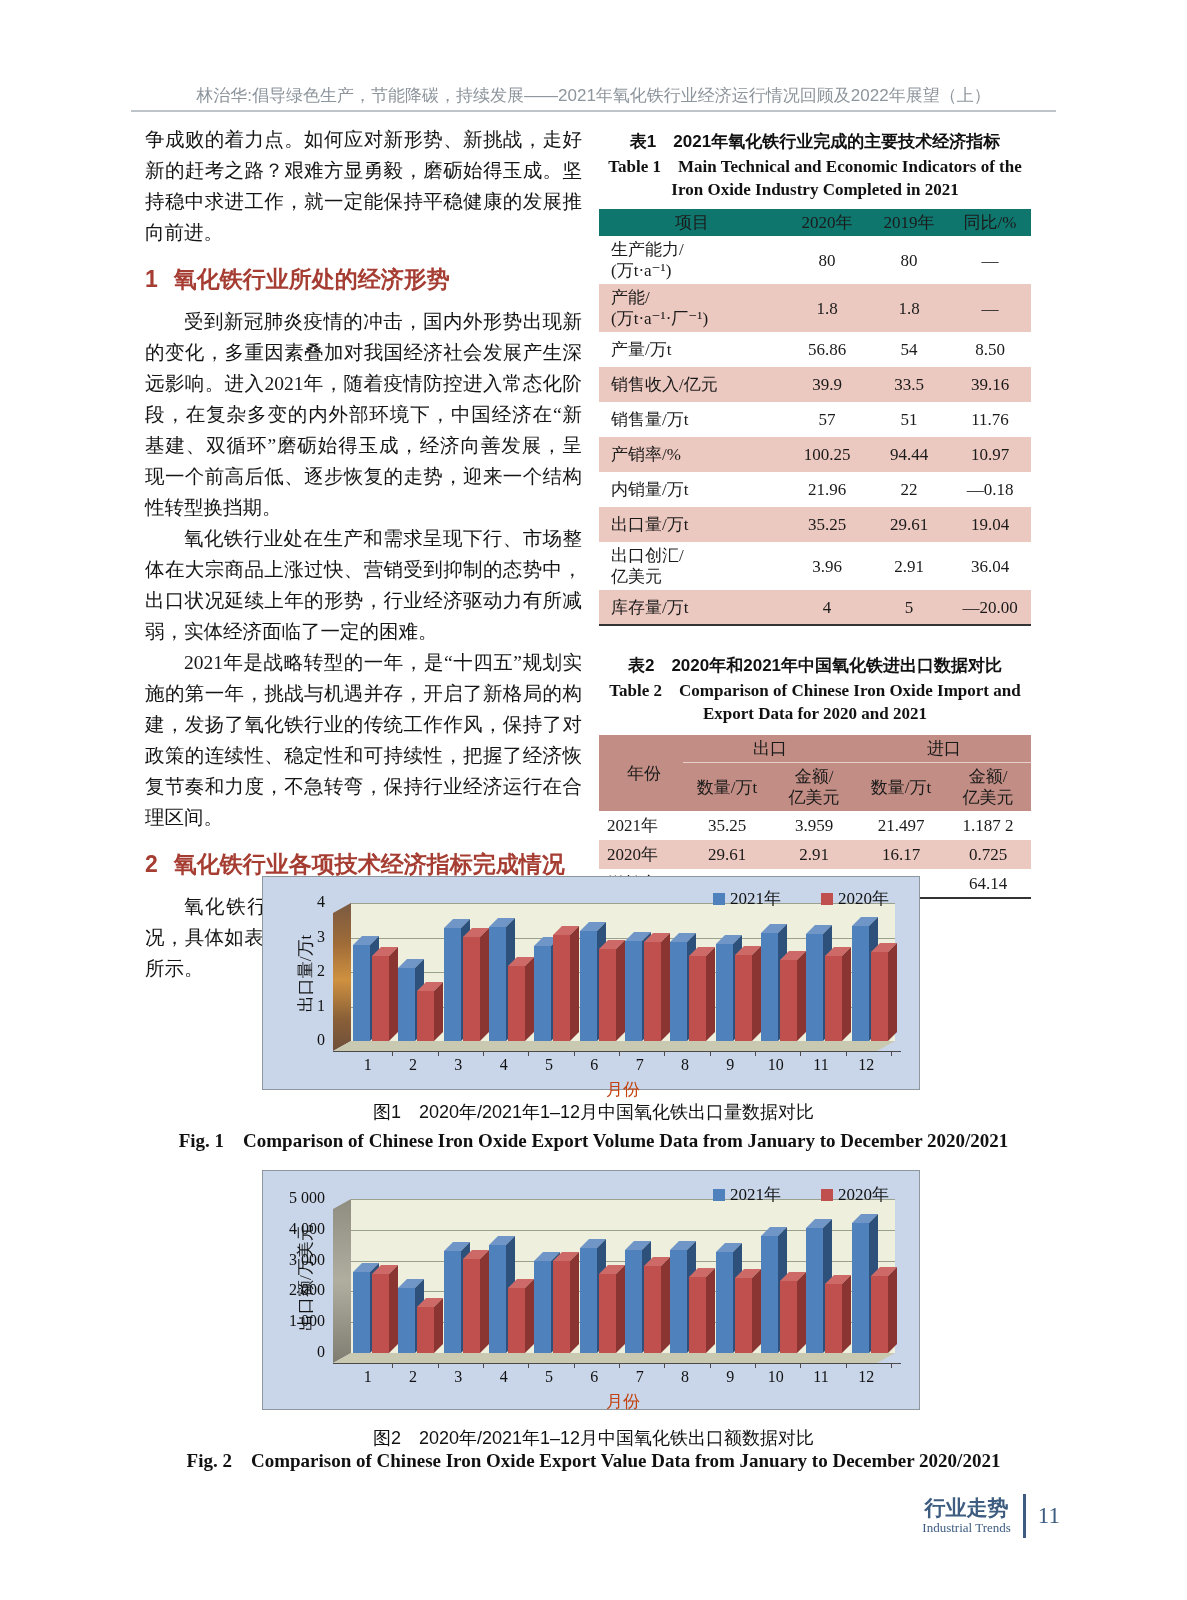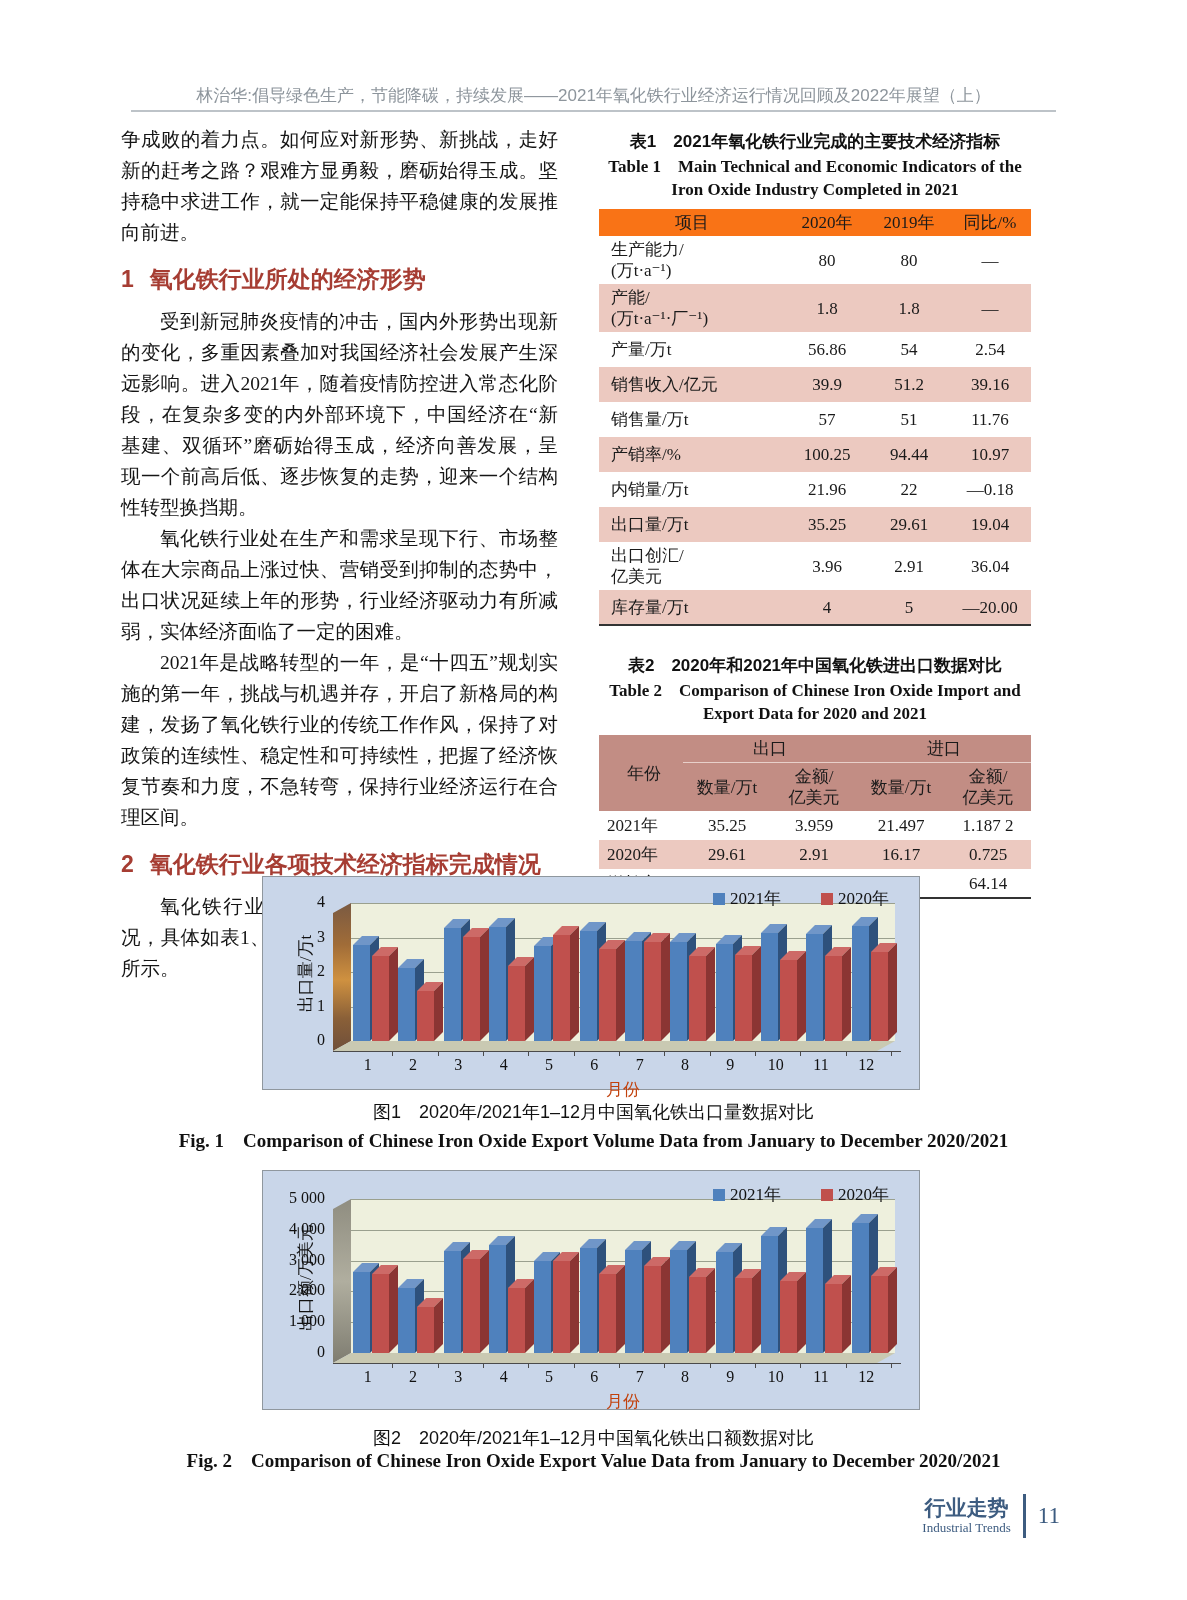--- a/index.html
+++ b/index.html
@@ -11,21 +11,21 @@
   
   .running-head {
     position:absolute; left:131px; top:84px; width:925px;
     text-align:center; font-size:17px; color:#8d959c;
     font-family:"Liberation Sans","DejaVu Sans",sans-serif;
     white-space:nowrap;
   }
   .head-rule { position:absolute; left:131px; top:110px; width:925px; border-top:2px solid #bdc3c8; }
 
   
-  .col-left  { position:absolute; left:121px; top:124px; width:437px; }
+  .col-left  { position:absolute; left:145px; top:124px; width:437px; }
   .col-right { position:absolute; left:599px; top:130px; width:432px; }
 
   .body-par {
     font-size:19.5px; line-height:31px; text-align:justify; color:#151515;
   }
   .body-par.indent { text-indent:2em; }
   .sec-head {
     display:flex; gap:16px; align-items:flex-start;
     color:#a63d33; font-family:"Liberation Sans","DejaVu Sans",sans-serif;
     font-weight:bold; font-size:23px; line-height:30px;
@@ -42,21 +42,21 @@
     text-align:center; font-weight:bold; font-size:17px; line-height:23px;
     font-family:"Liberation Serif","DejaVu Serif",serif; color:#111; margin-top:2px;
   }
 
   
   table.data { border-collapse:collapse; width:100%; table-layout:fixed; margin-top:8px; }
   table.data th, table.data td {
     font-size:17px; line-height:21px; text-align:center; vertical-align:middle;
     padding:3px 2px; font-weight:normal;
   }
-  table.data thead th { background:#f97316; }
+  table.data thead th { background:#0f766e; }
   #t1 td:first-child { text-align:left; padding-left:12px; }
   #t1 tbody tr { height:35px; }
   #t1 tbody tr:nth-child(even) { background:#ecc9c0; }
   #t1 { border-bottom:2px solid #333; }
   #t2 { border-bottom:2px solid #333; margin-top:10px; }
   #t2 thead th { background:#c28d84; }
   #t2 thead .grp { border-bottom:1px solid #e8d0ca; }
   #t2 tbody tr { height:29px; }
   #t2 tbody tr:nth-child(2) { background:#ecc9c0; }
   #t2 td:first-child, #t2 th.yearcol { text-align:left; padding-left:8px; }
@@ -173,26 +173,26 @@
           <tr>
             <td>产能/<br>(万t·a⁻¹·厂⁻¹)</td>
             <td>1.8</td>
             <td>1.8</td>
             <td>—</td>
           </tr>
           <tr>
             <td>产量/万t</td>
             <td>56.86</td>
             <td>54</td>
-            <td>2.54</td>
+            <td>8.50</td>
           </tr>
           <tr>
             <td>销售收入/亿元</td>
             <td>39.9</td>
-            <td>51.2</td>
+            <td>33.5</td>
             <td>39.16</td>
           </tr>
           <tr>
             <td>销售量/万t</td>
             <td>57</td>
             <td>51</td>
             <td>11.76</td>
           </tr>
           <tr>
             <td>产销率/%</td>

